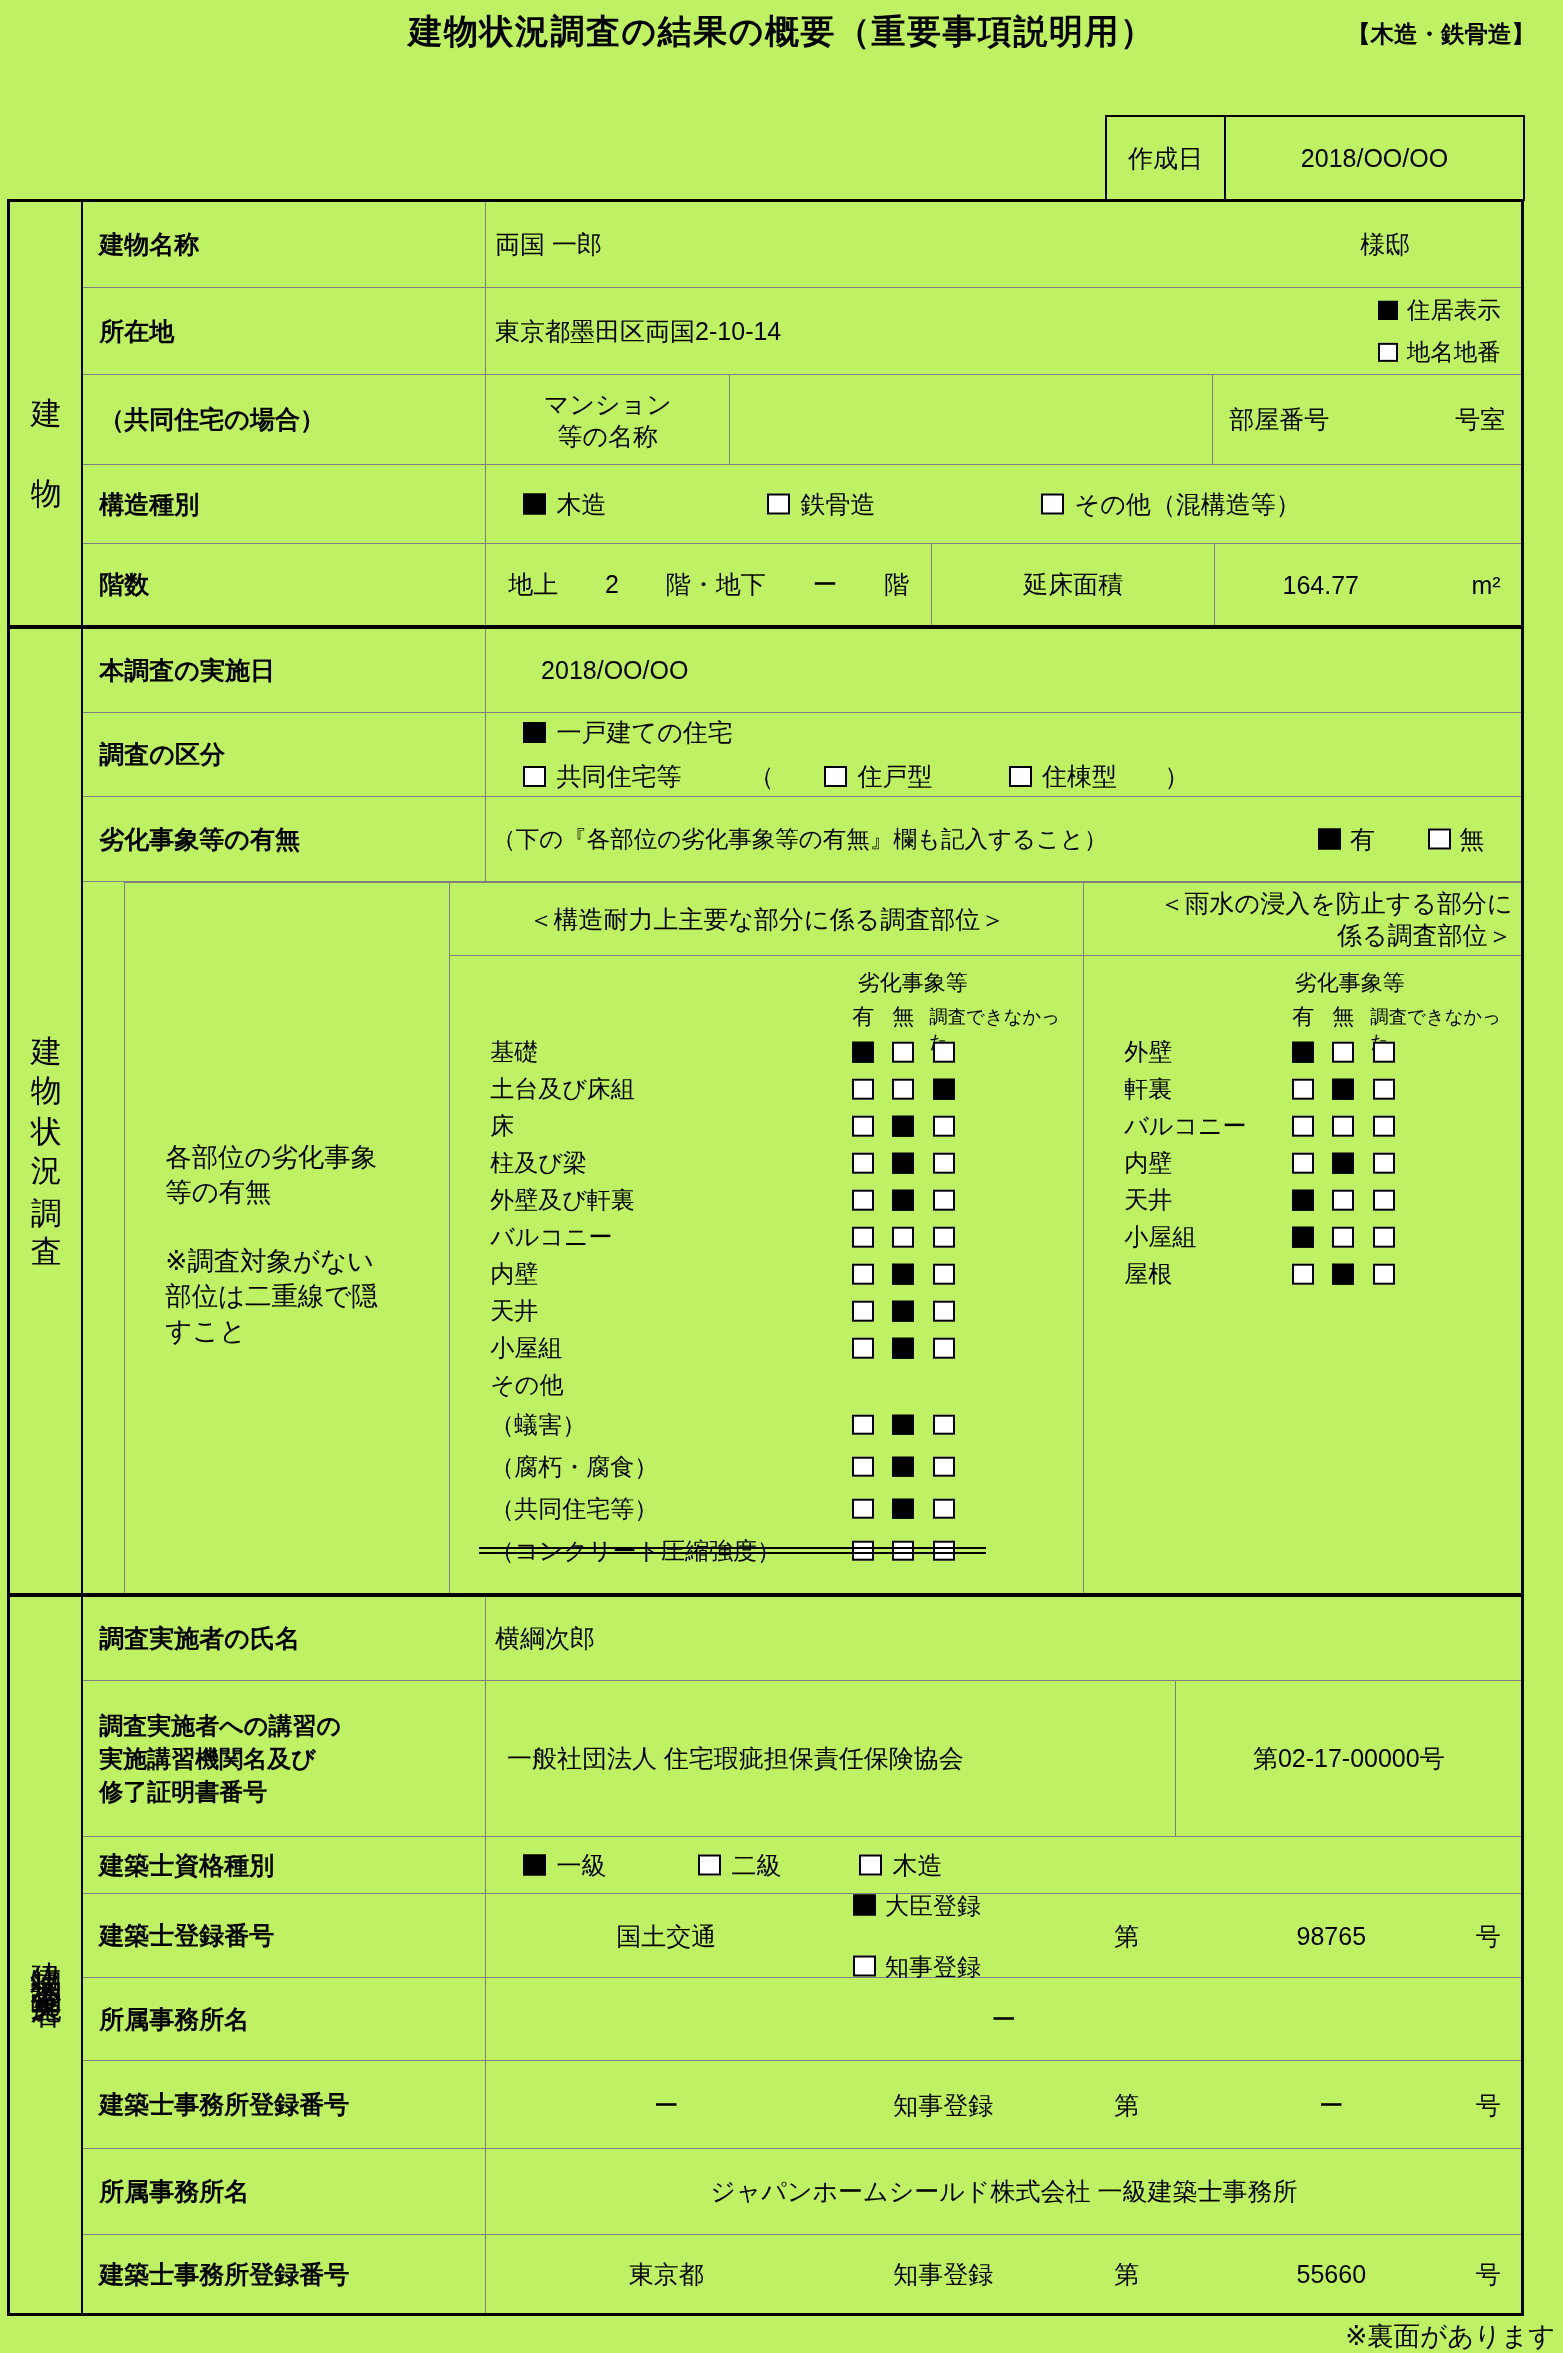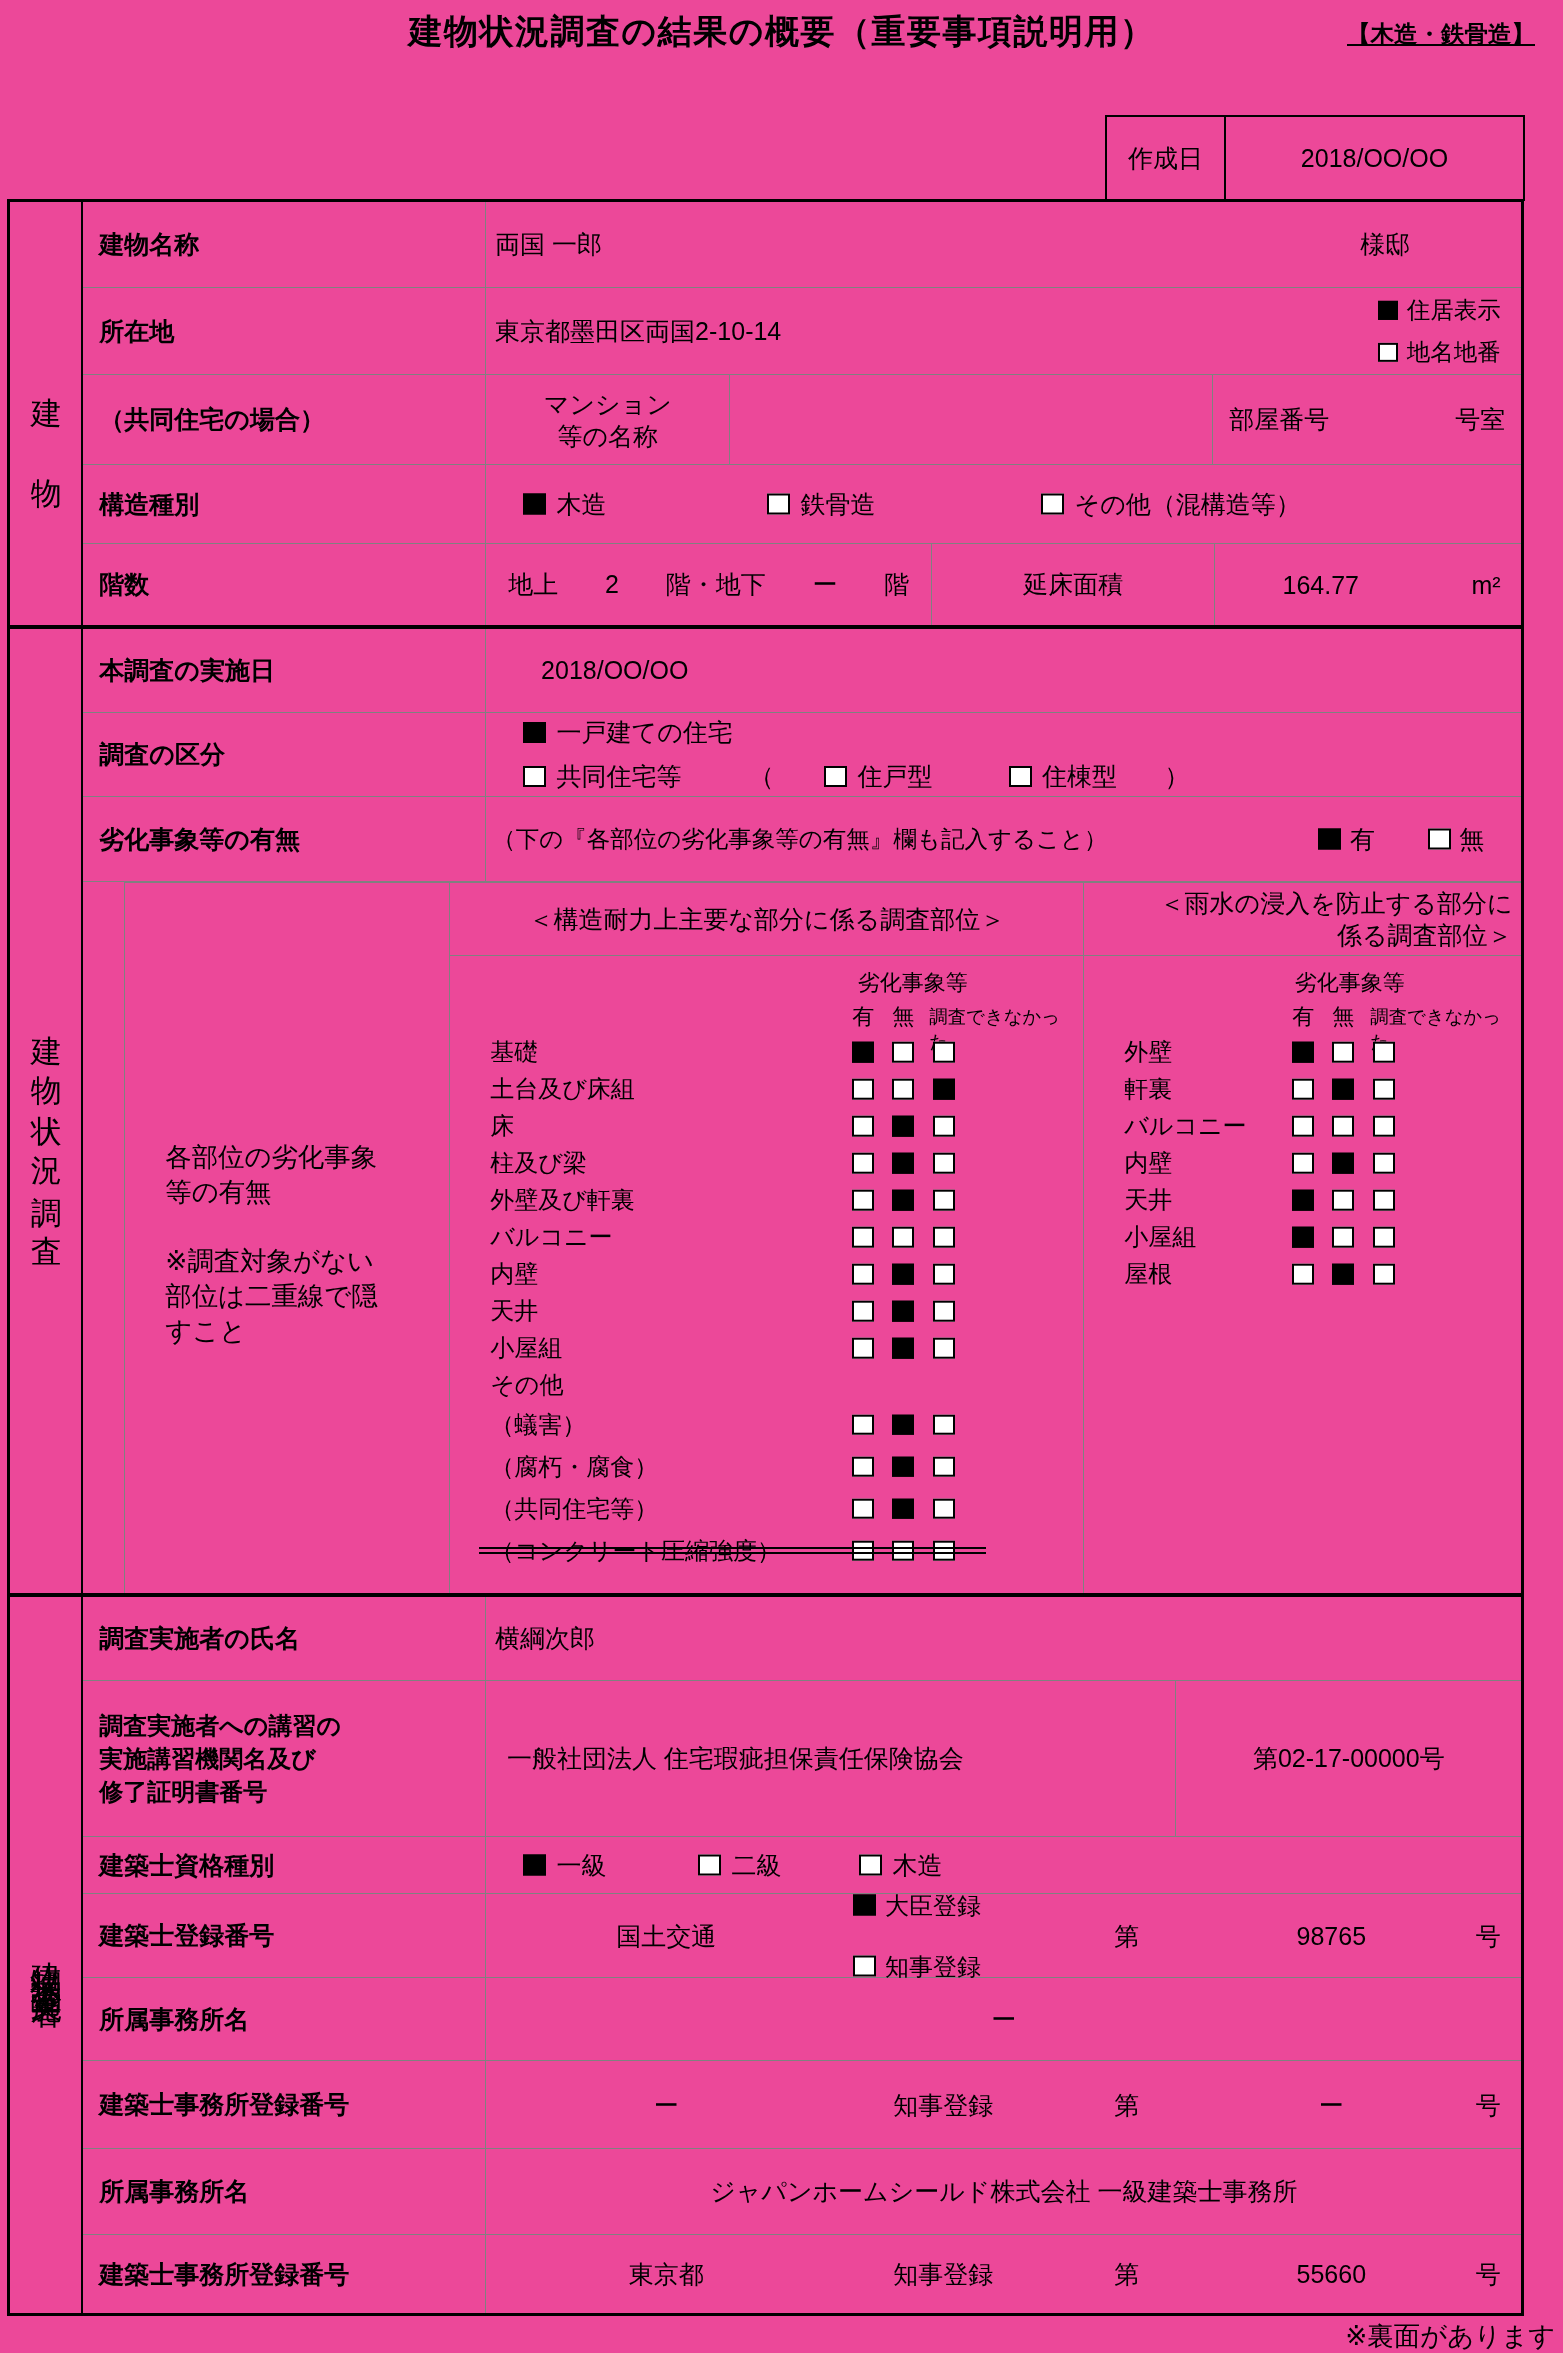--- a/index.html
+++ b/index.html
@@ -1,23 +1,23 @@
 <!DOCTYPE html>
 <html style="font-size:11.8px"><head>
 <meta charset="utf-8">
 <style>
   html,body { margin:0; padding:0; background:#fff; }
   .page {
-    position:relative; width:1564px; height:2354px; background:#ec4899;
+    position:relative; width:1564px; height:2354px; background:#bef264;
     font-family:"Liberation Sans","DejaVu Sans",sans-serif; color:#000; font-size:25px;
     overflow:hidden;
   }
   .title { position:absolute; top:8.8px; left:0; width:100%; text-align:center;
            font-size:34px; font-weight:bold; letter-spacing:1.5px; }
-  .title-tag { position:absolute; top:17.6px; right:29px; font-size:23.5px; font-weight:bold;text-decoration:underline; }
+  .title-tag { position:absolute; top:17.6px; right:29px; font-size:23.5px; font-weight:bold; }
 
   .created { position:absolute; left:1105px; top:115px; width:420px; height:86px;
              border:2.9px solid #000; box-sizing:border-box; display:flex; }
   .created-label { width:119px; border-right:2.2px solid #000; display:flex;
                    align-items:center; justify-content:center; box-sizing:border-box; }
   .created-value { flex:1; display:flex; align-items:center; justify-content:center; }
 
   .main { position:absolute; left:7.3px; top:199px; width:1517px; height:2117px;
           border:3.7px solid #000; box-sizing:border-box; display:flex; flex-direction:column; }
   .section { display:flex; min-height:0; }

